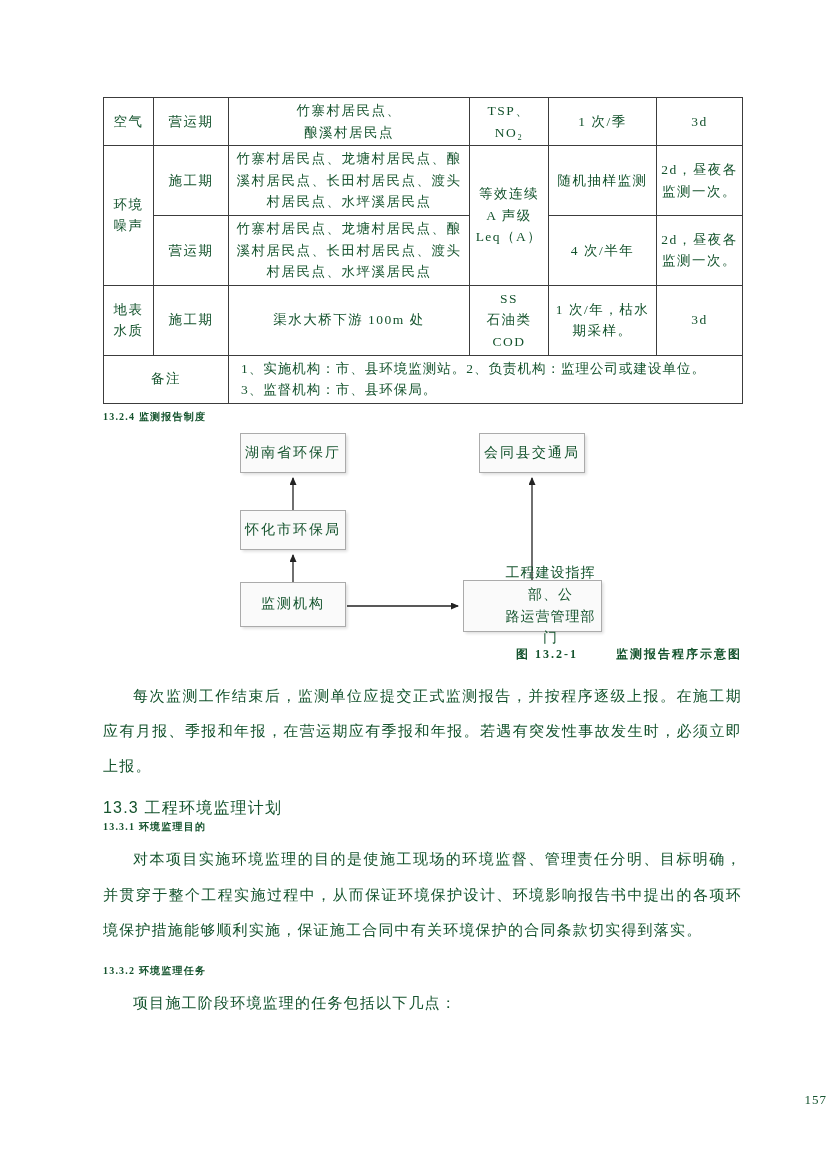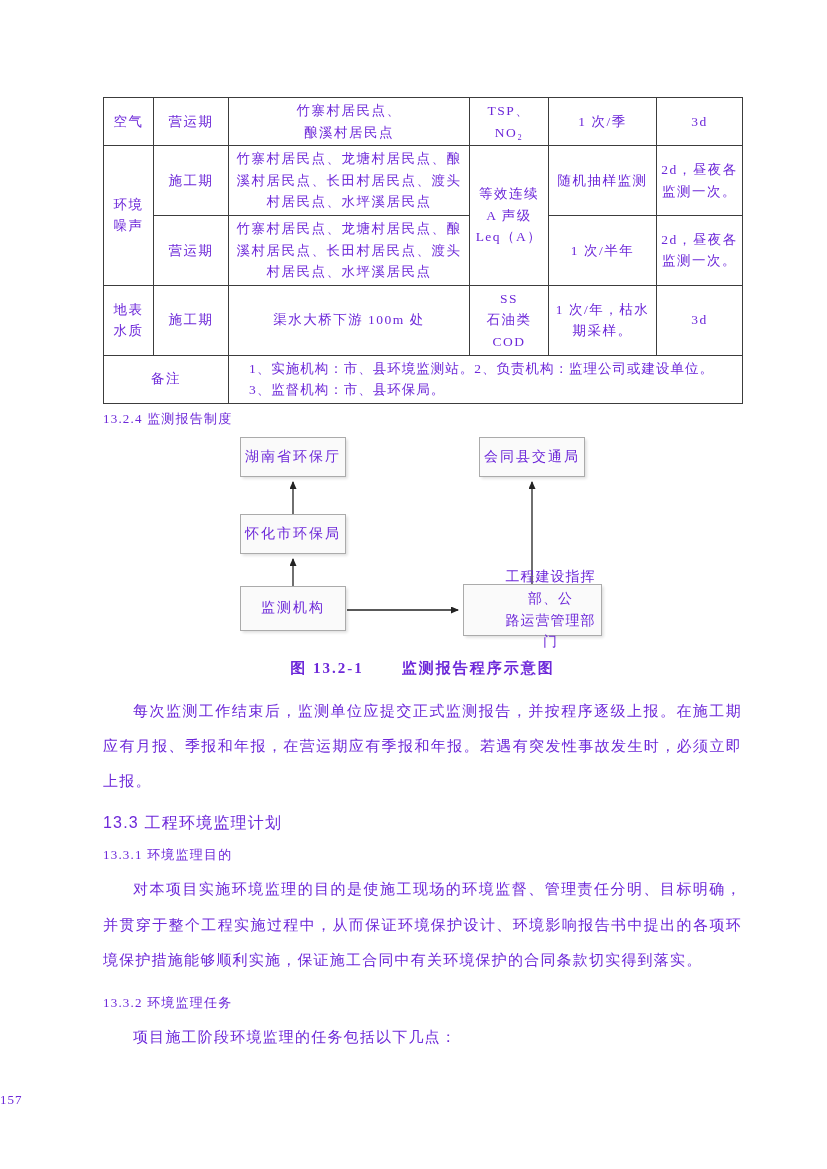--- a/index.html
+++ b/index.html
@@ -3,21 +3,21 @@
 <meta charset="utf-8">
 <style>
   * { margin: 0; padding: 0; box-sizing: border-box; }
   html, body { background: #e8e8e8; }
   .page {
     width: 827px; height: 1169px;
     background: #ffffff;
     position: relative;
     margin: 0 auto;
     font-family: "Liberation Serif", "DejaVu Serif", serif;
-    color: #6d28d9;
+    color: #14532d;
     overflow: hidden;
   }
   .content {
     position: absolute;
     left: 103px; top: 97px;
     width: 639px;
   }
 
   
   table.mon {
@@ -33,26 +33,26 @@
     padding: 2px 4px;
     white-space: pre-line;
     line-height: 1.6;
     letter-spacing: 1.5px;
   }
   table.mon tr.r1 td { height: 40px; }
   table.mon tr.r2 td { height: 54px; }
   table.mon tr.r3 td { height: 54px; }
   table.mon tr.r4 td { height: 51px; }
   table.mon tr.r5 td { height: 39px; }
-  table.mon td.remark-text { text-align: left; padding-left: 20px; letter-spacing: 1px; margin-top: 34px; }
+  table.mon td.remark-text { text-align: left; padding-left: 12px; letter-spacing: 1px; margin-top: 34px; }
 
   
   .h-sub {
-    font-size: 13px;
-    font-weight: normal;
+    font-size: 10px;
+    font-weight: bold;
     letter-spacing: 1.2px;
     margin-top: 6px;
   }
   .h-main {
     font-size: 16px;
     font-weight: normal;
     letter-spacing: 1.2px;
     margin-top: 14px;
     font-family: "Liberation Sans", "DejaVu Sans", sans-serif;
   }
@@ -90,33 +90,33 @@
     line-height: 1.55;
     white-space: pre-line;
   }
   .fbox.a { left: 137px; top: 3px;   width: 106px; height: 40px; }
   .fbox.b { left: 376px; top: 3px;   width: 106px; height: 40px; }
   .fbox.c { left: 137px; top: 80px;  width: 106px; height: 40px; }
   .fbox.d { left: 137px; top: 152px; width: 106px; height: 45px; }
   .fbox.e { left: 360px; top: 150px; width: 139px; height: 52px; letter-spacing: 1px; padding-left: 36px; }
 
   .caption {
-    text-align: center;
+    text-align: right;
     font-weight: bold;
-    font-size: 15px;
+    font-size: 12px;
     letter-spacing: 2px;
-    margin-top: 17px;
+    margin-top: 8px;
   }
   .caption .gap { display: inline-block; width: 38px; }
 
   .pageno {
     position: absolute;
     left: 0; top: 1092px;
     width: 100%;
-    text-align: left;
+    text-align: right;
     font-size: 13px;
     letter-spacing: 1px;
   }
 </style>
 </head>
 <body>
 
 <div class="page">
   <div class="content">
 
@@ -148,21 +148,21 @@
           <td rowspan="2">等效连续
 A 声级
 Leq（A）</td>
           <td>随机抽样监测</td>
           <td>2d，昼夜各
 监测一次。</td>
         </tr>
         <tr class="r3">
           <td>营运期</td>
           <td>竹寨村居民点、龙塘村居民点、酿溪村居民点、长田村居民点、渡头村居民点、水坪溪居民点</td>
-          <td>1 次/半年</td>
+          <td>4 次/半年</td>
           <td>2d，昼夜各
 监测一次。</td>
         </tr>
         <tr class="r4">
           <td>地表
 水质</td>
           <td>施工期</td>
           <td>渠水大桥下游 100m 处</td>
           <td>SS
 石油类
@@ -202,21 +202,21 @@
     </div>
 
     <div class="caption">
       <span>图 13.2-1</span><span class="gap"></span><span>监测报告程序示意图</span>
     </div>
 
     <p class="body" style="margin-top:16px">每次监测工作结束后，监测单位应提交正式监测报告，并按程序逐级上报。在施工期应有月报、季报和年报，在营运期应有季报和年报。若遇有突发性事故发生时，必须立即上报。</p>
 
     <div class="h-main">13.3  工程环境监理计划</div>
 
-    <div class="h-sub" style="margin-top:12px">13.3.1 环境监理目的</div>
+    <div class="h-sub" style="margin-top:1px">13.3.1 环境监理目的</div>
     <p class="body">对本项目实施环境监理的目的是使施工现场的环境监督、管理责任分明、目标明确，并贯穿于整个工程实施过程中，从而保证环境保护设计、环境影响报告书中提出的各项环境保护措施能够顺利实施，保证施工合同中有关环境保护的合同条款切实得到落实。</p>
 
     <div class="h-sub" style="margin-top:16px">13.3.2 环境监理任务</div>
     <p class="body">项目施工阶段环境监理的任务包括以下几点：</p>
 
   </div>
 
   <div class="pageno">157</div>
 </div>
 

